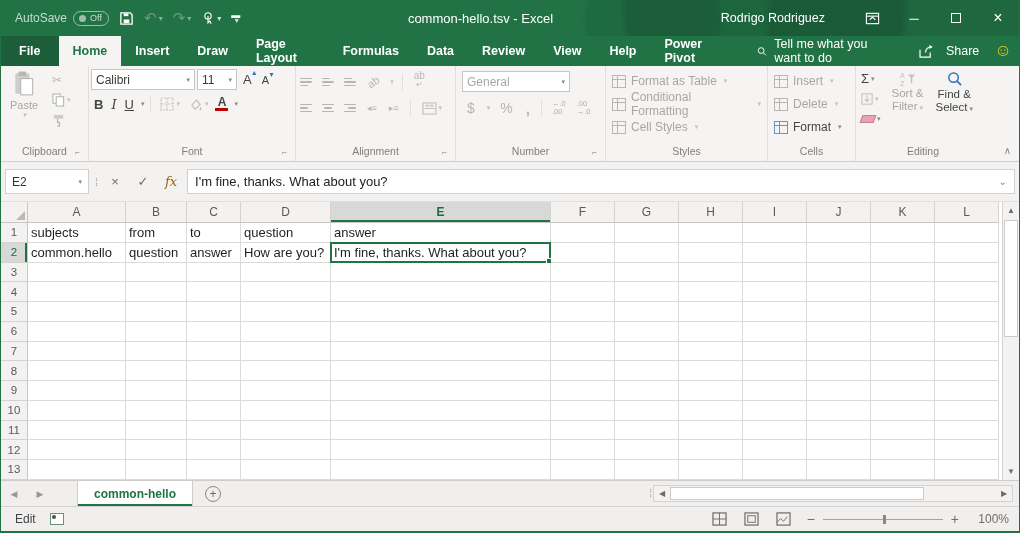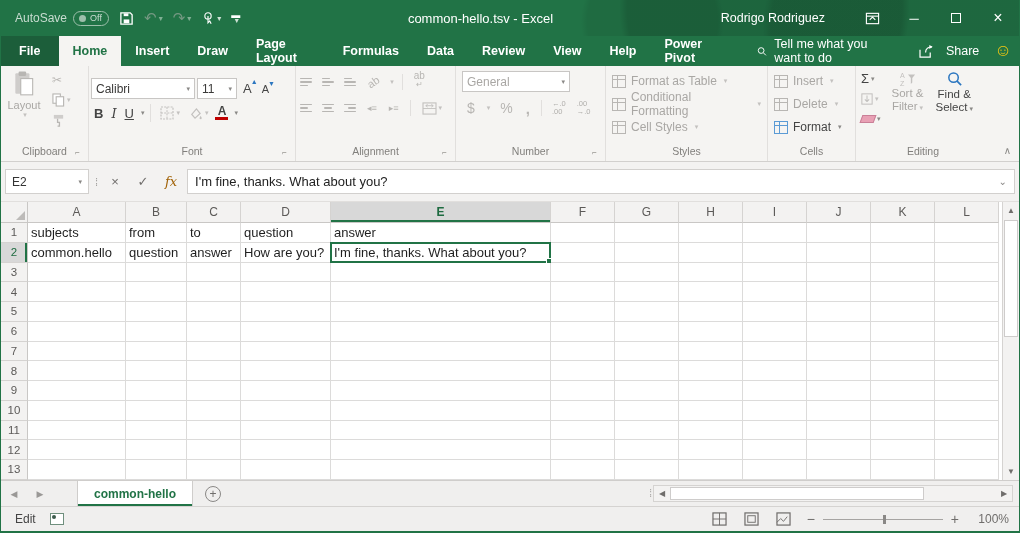--- a/index.html
+++ b/index.html
@@ -231,21 +231,21 @@
   <div class="ribbon">
 
     <div class="rgroup" style="width:88px;">
       <div class="rg-body">
         <div class="paste-big">
           <svg width="22" height="26" viewBox="0 0 20 24">
               <rect x="2" y="2" width="13" height="19" rx="1" fill="#cfcdcb"></rect>
               <rect x="5" y="0.5" width="7" height="4" rx="1" fill="#b8b6b3"></rect>
               <rect x="7" y="7" width="11" height="15" fill="#fff" stroke="#b8b6b3"></rect>
             </svg>
-          <span class="paste-lbl">Layout</span>
+          <span class="paste-lbl">Paste</span>
           <span class="caret dim">▾</span>
         </div>
         <div class="clip-col">
           <span class="sbtn dim">✂</span>
           <span class="sbtn">
               <svg width="13" height="14" viewBox="0 0 14 15">
                 <rect x="1" y="1" width="8" height="10" fill="#fff" stroke="#b8b6b3" stroke-width="1.2"></rect>
                 <rect x="4.5" y="4" width="8" height="10" fill="#fff" stroke="#b8b6b3" stroke-width="1.2"></rect>
               </svg>
               <span class="caret dim">▾</span>
@@ -256,21 +256,21 @@
                 <path d="M6 5v4h2v4h-2" fill="none" stroke="#b8b6b3" stroke-width="1.4"></path>
               </svg>
             </span>
         </div>
       </div>
       <div class="rg-label">Clipboard</div>
       <div class="launcher">⌐</div>
     </div>
 
     <div class="rgroup" style="width:207px;">
-      <div class="rg-body" style="flex-direction:column; gap:3px;margin-top:9px;">
+      <div class="rg-body" style="flex-direction:column; gap:3px;">
         <div class="frow">
           <div class="combo" style="width:104px;">
               <span>Calibri</span>
               <span class="cc">▾</span>
             </div>
           <div class="combo" style="width:40px;">
               <span>11</span>
               <span class="cc">▾</span>
             </div>
           <span class="bigA">A<span class="up">▲</span></span>

